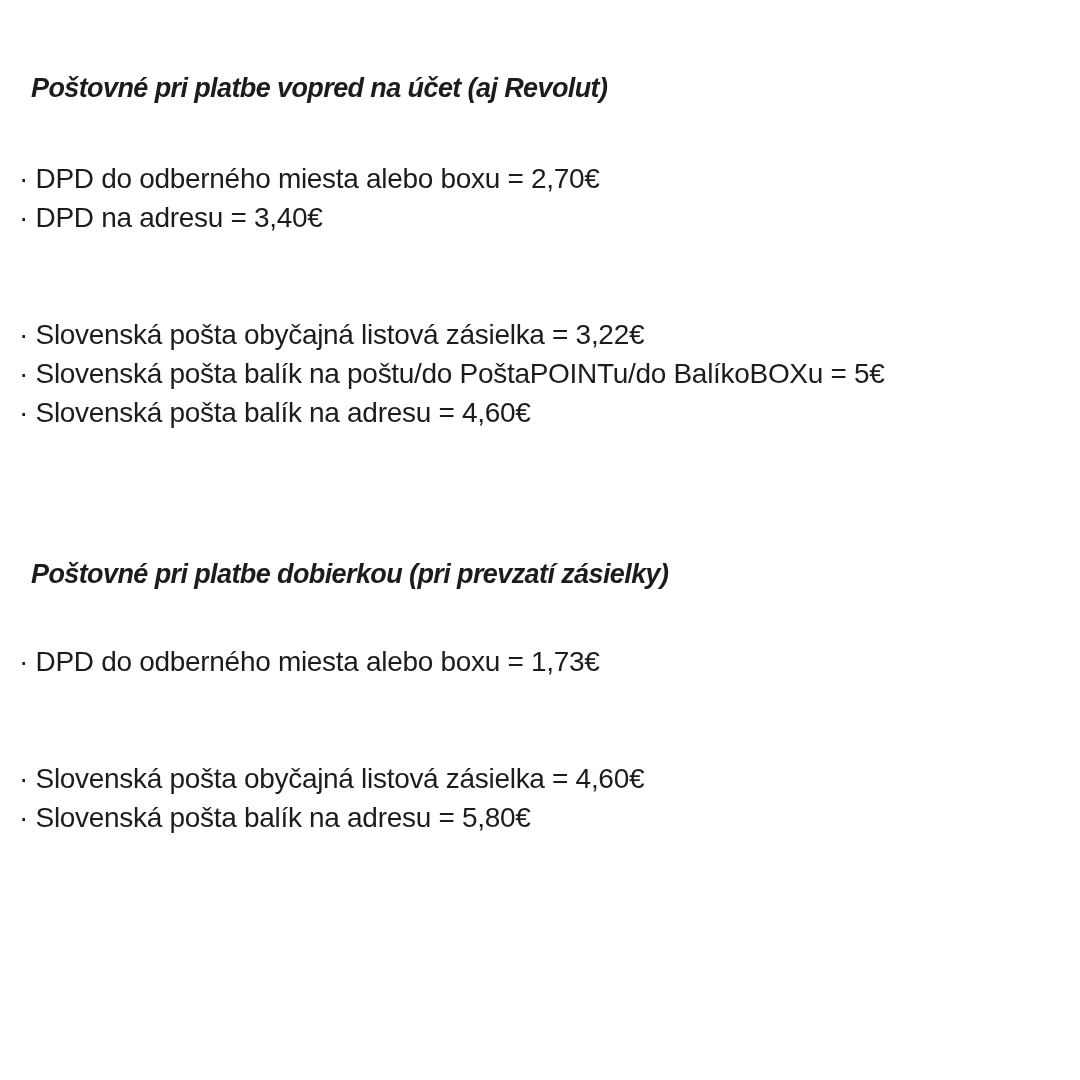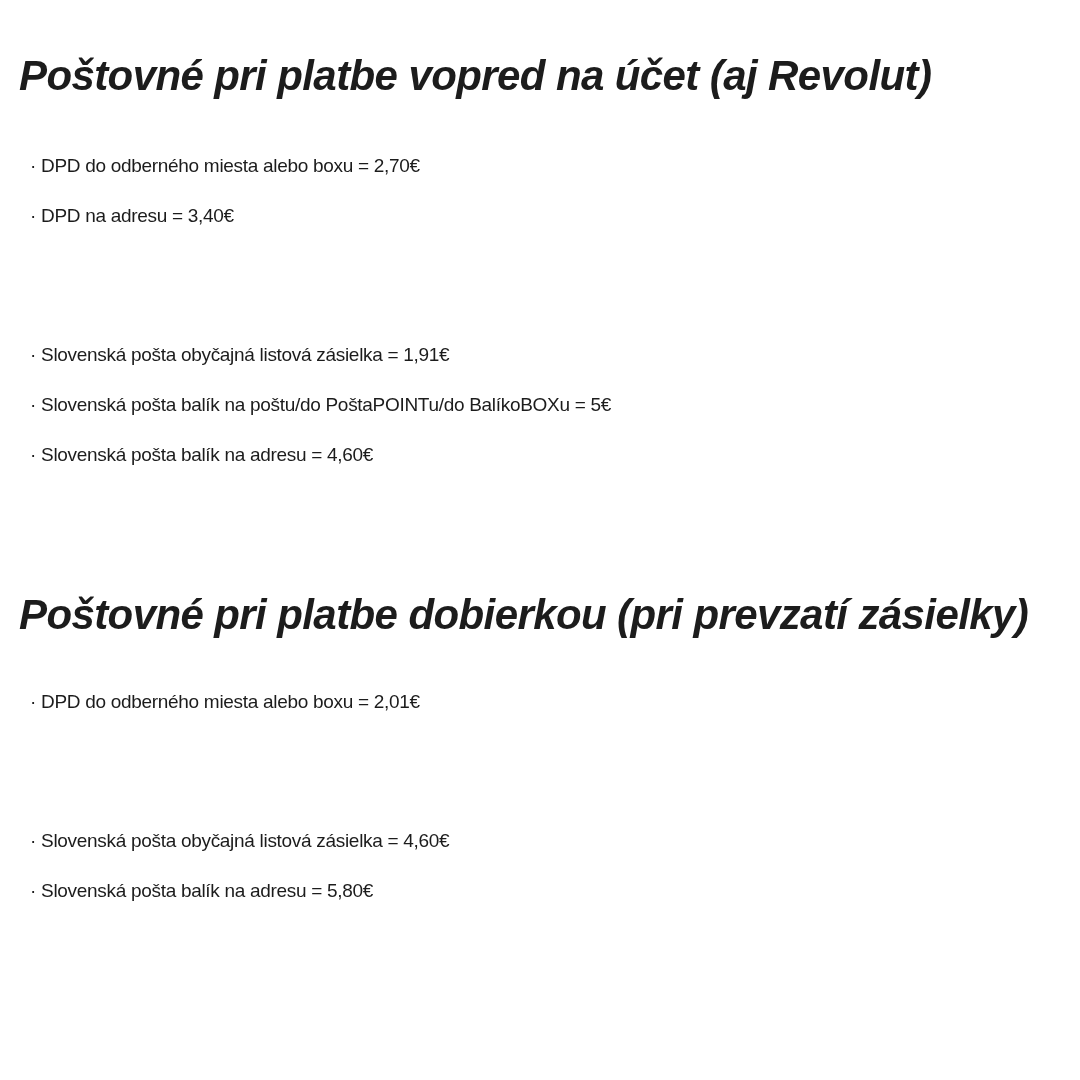--- a/index.html
+++ b/index.html
@@ -19,34 +19,34 @@
     height: 1080px;
     color: #1c1c1c;
     padding-left: 19px;
     padding-right: 19px;
     box-sizing: border-box;
   }
   .spacer-top      { height: 56px; }
   .section-heading {
     font-style: italic;
     font-weight: bold;
-    font-size: 42px;
+    font-size: 27px;
     line-height: 40px;
     letter-spacing: -0.6px;
-    margin: 0;
+    margin: 12px;
     white-space: nowrap;
   }
   .gap-line  { height: 39px; }   
   .gap-small { height: 36px; }
   .gap-section { height: 110px; } 
   .price-line {
-    font-size: 19px;
+    font-size: 28px;
     line-height: 39px;
     letter-spacing: -0.3px;
-    margin: 11px;
+    margin: 0;
     white-space: nowrap;
   }
 </style>
 </head>
 <body>
 
 <div class="doc">
 
   <div class="spacer-top"></div>
 
@@ -59,35 +59,35 @@
       <p class="price-line">· DPD do odberného miesta alebo boxu = 2,70€</p>
       <p class="price-line">· DPD na adresu = 3,40€</p>
     </div>
 
     <div class="gap-line"></div>
 
 
     <div class="gap-line"></div>
 
     <div>
-      <p class="price-line">· Slovenská pošta obyčajná listová zásielka = 1,91€</p>
+      <p class="price-line">· Slovenská pošta obyčajná listová zásielka = 3,22€</p>
       <p class="price-line">· Slovenská pošta balík na poštu/do PoštaPOINTu/do BalíkoBOXu = 5€</p>
       <p class="price-line">· Slovenská pošta balík na adresu = 4,60€</p>
     </div>
   </div>
 
   <div class="gap-section"></div>
 
   <div>
     <h2 class="section-heading">Poštovné pri platbe dobierkou (pri prevzatí zásielky)</h2>
 
     <div class="gap-small"></div>
 
     <div>
-      <p class="price-line">· DPD do odberného miesta alebo boxu = 2,01€</p>
+      <p class="price-line">· DPD do odberného miesta alebo boxu = 1,73€</p>
     </div>
 
     <div class="gap-line"></div>
 
 
     <div class="gap-line"></div>
 
     <div>
       <p class="price-line">· Slovenská pošta obyčajná listová zásielka = 4,60€</p>
       <p class="price-line">· Slovenská pošta balík na adresu = 5,80€</p>

